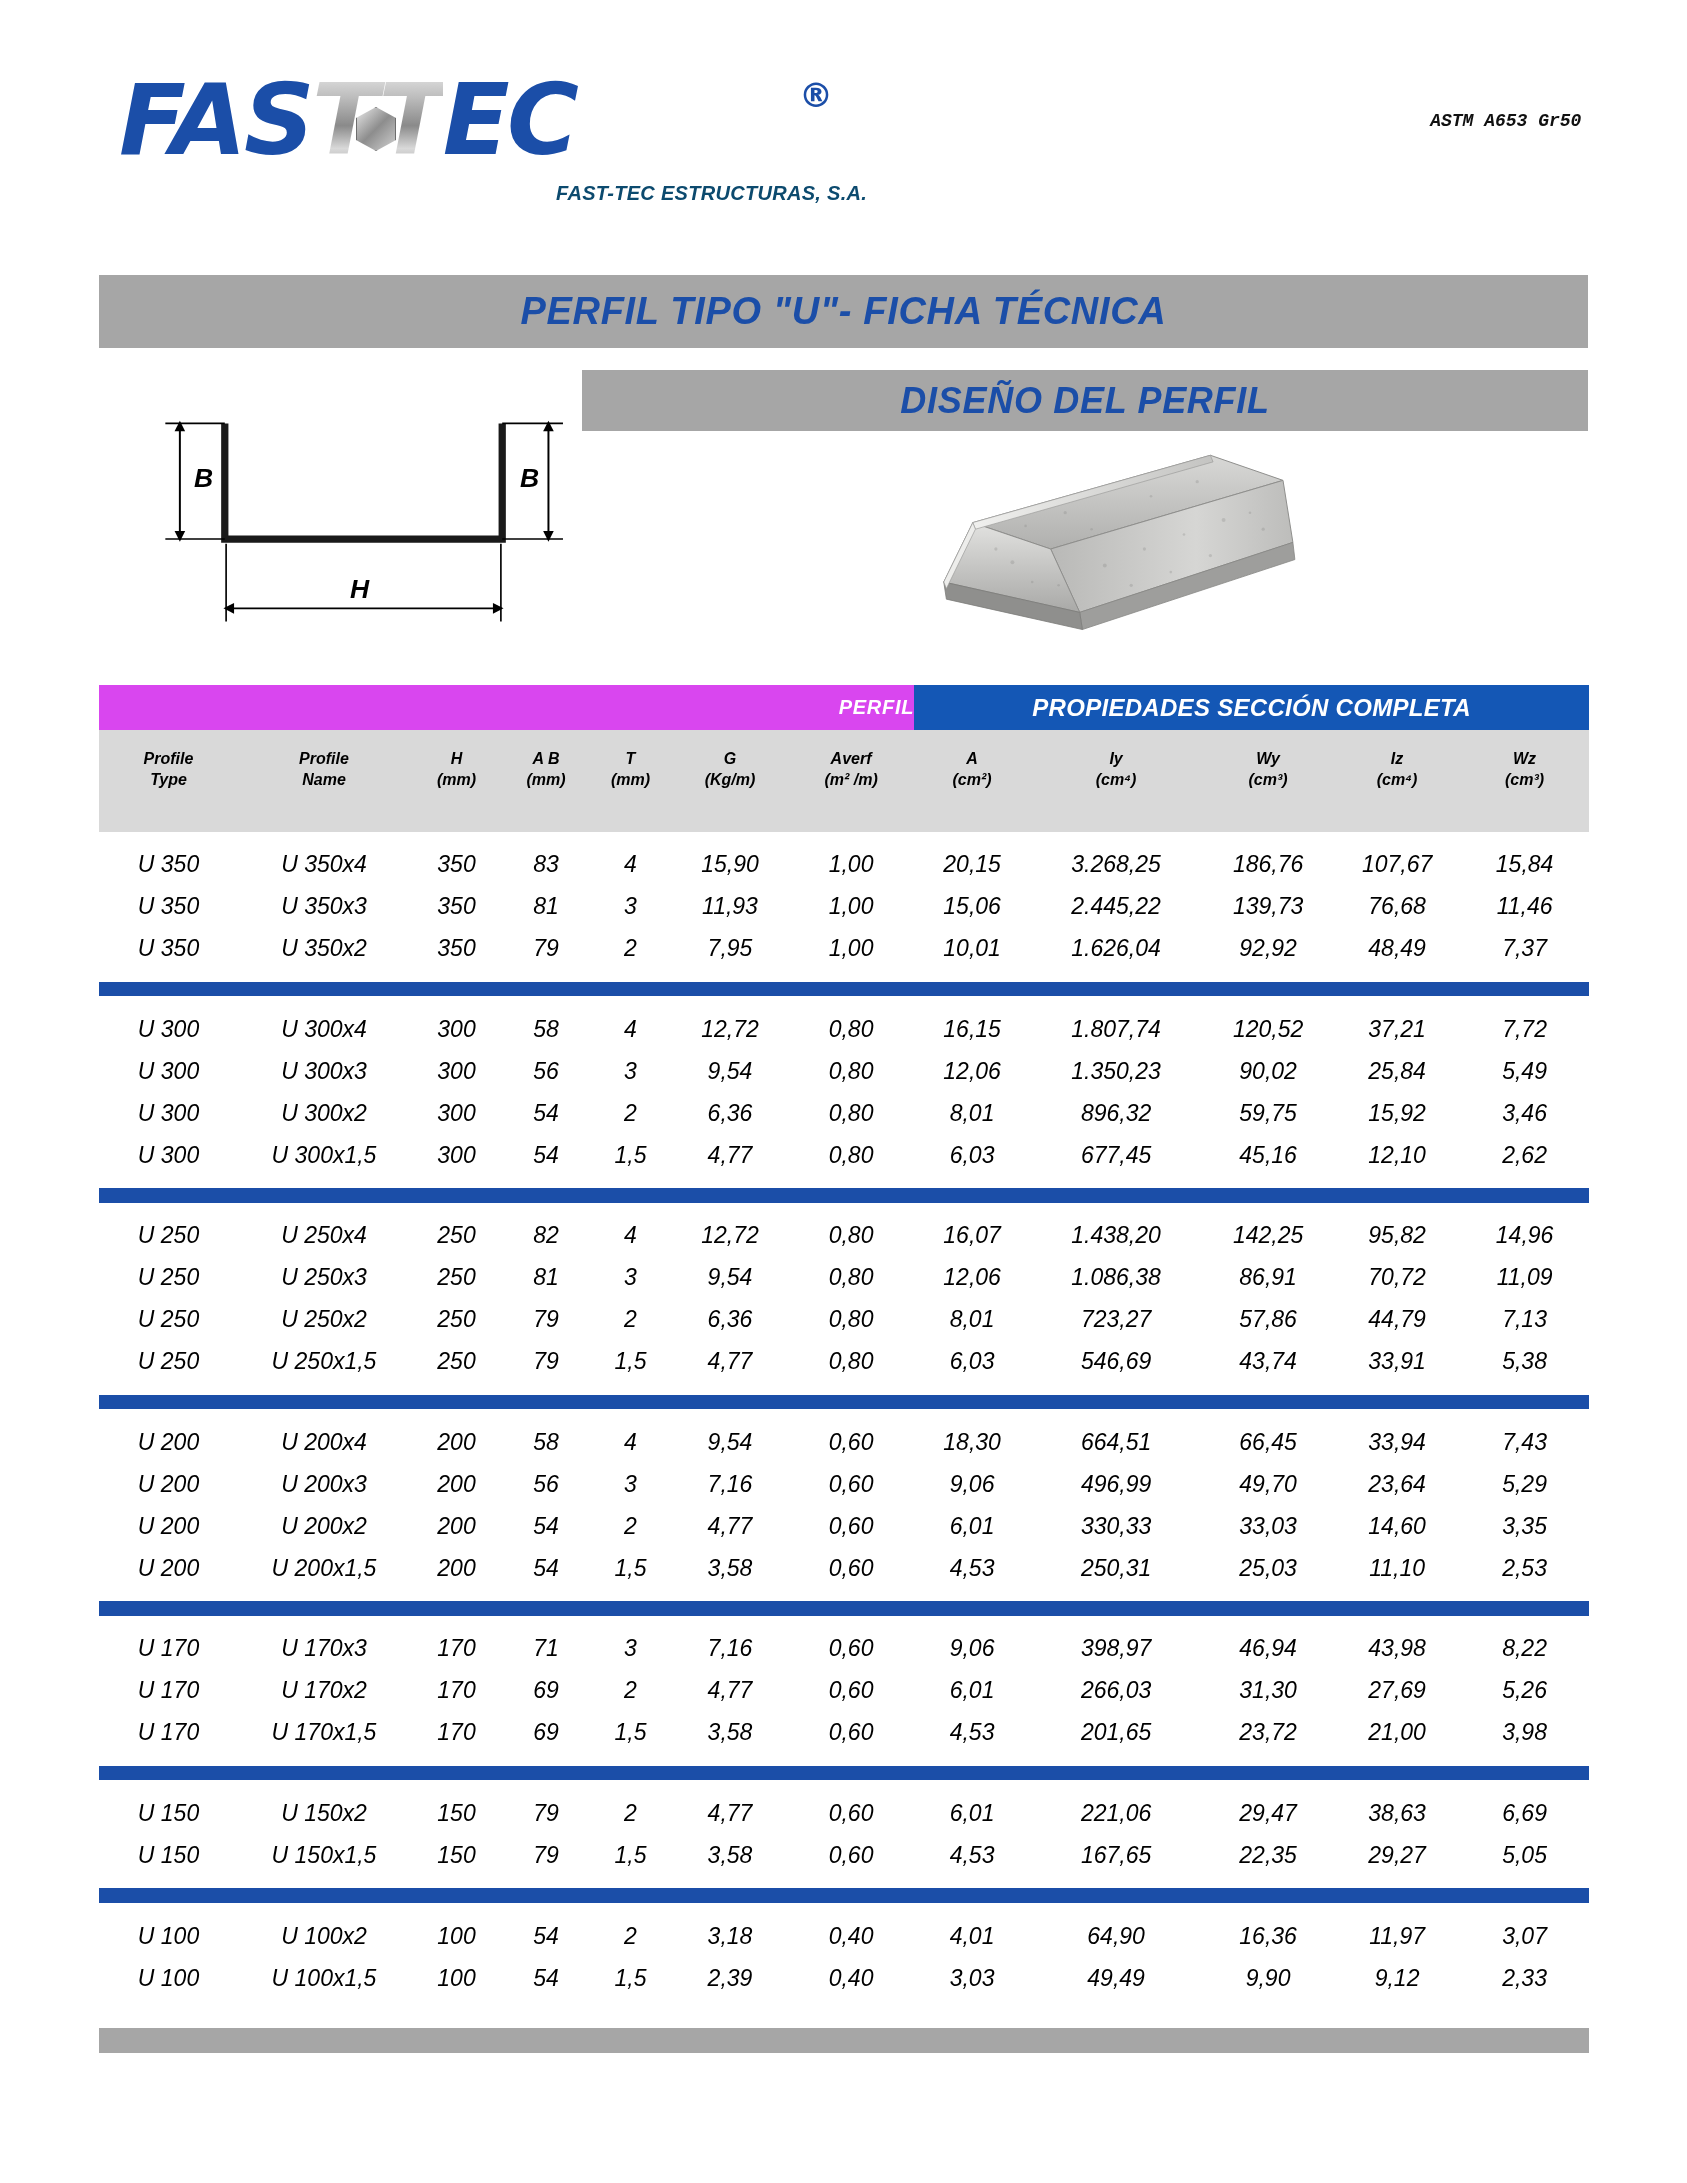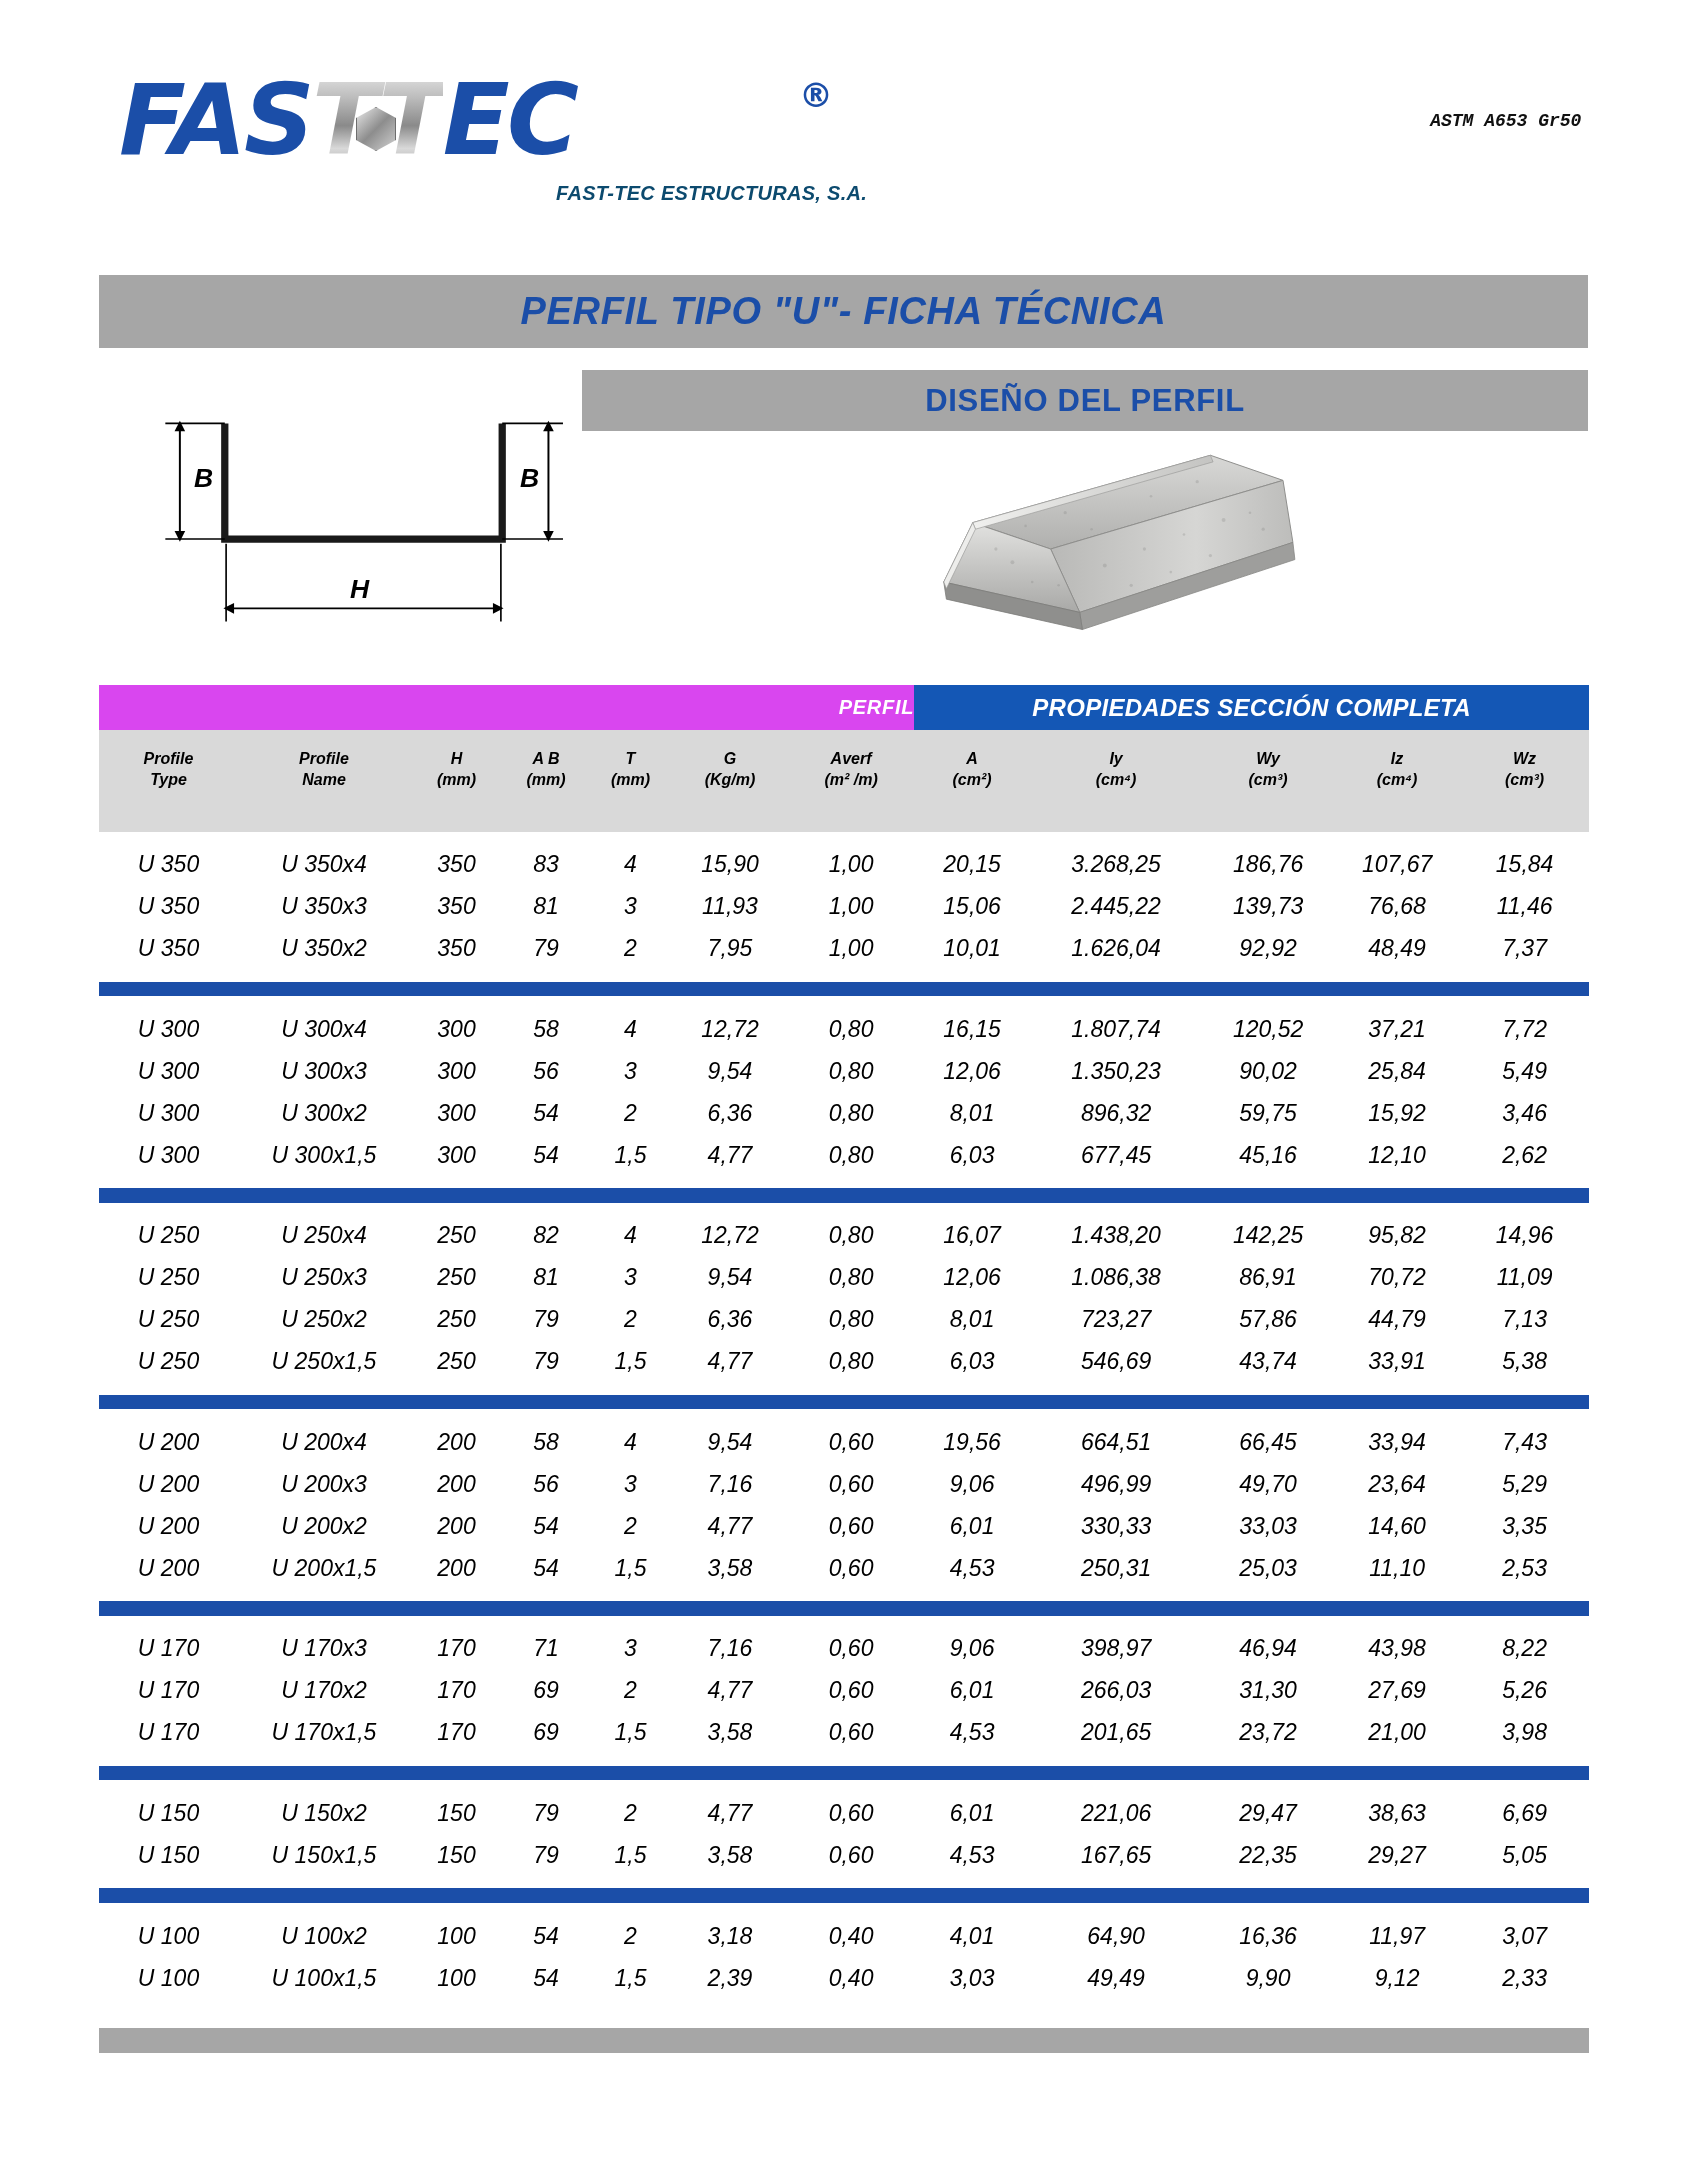--- a/index.html
+++ b/index.html
@@ -130,22 +130,23 @@
     left: 582px;
     top: 370px;
     width: 1006px;
     height: 61px;
     background: #a6a6a6;
     display: flex;
     align-items: center;
     justify-content: center;
   }
   .sub-bar span {
-    font-size: 31px;
-    font-weight: bold;
+    font-size: 36px;
+    font-weight: bold;
+    font-style: italic;
     color: #1b4ea8;
     letter-spacing: 0.7px;
   }
 
   
   .diagram {
     position: absolute;
     left: 152px;
     top: 397px;
     width: 423px;
@@ -582,21 +583,21 @@
             <td colspan="12"></td>
           </tr>
           <tr class="datarow">
             <td>U 200</td>
             <td>U 200x4</td>
             <td>200</td>
             <td>58</td>
             <td>4</td>
             <td>9,54</td>
             <td>0,60</td>
-            <td>19,56</td>
+            <td>18,30</td>
             <td>664,51</td>
             <td>66,45</td>
             <td>33,94</td>
             <td>7,43</td>
           </tr>
           <tr class="datarow">
             <td>U 200</td>
             <td>U 200x3</td>
             <td>200</td>
             <td>56</td>

